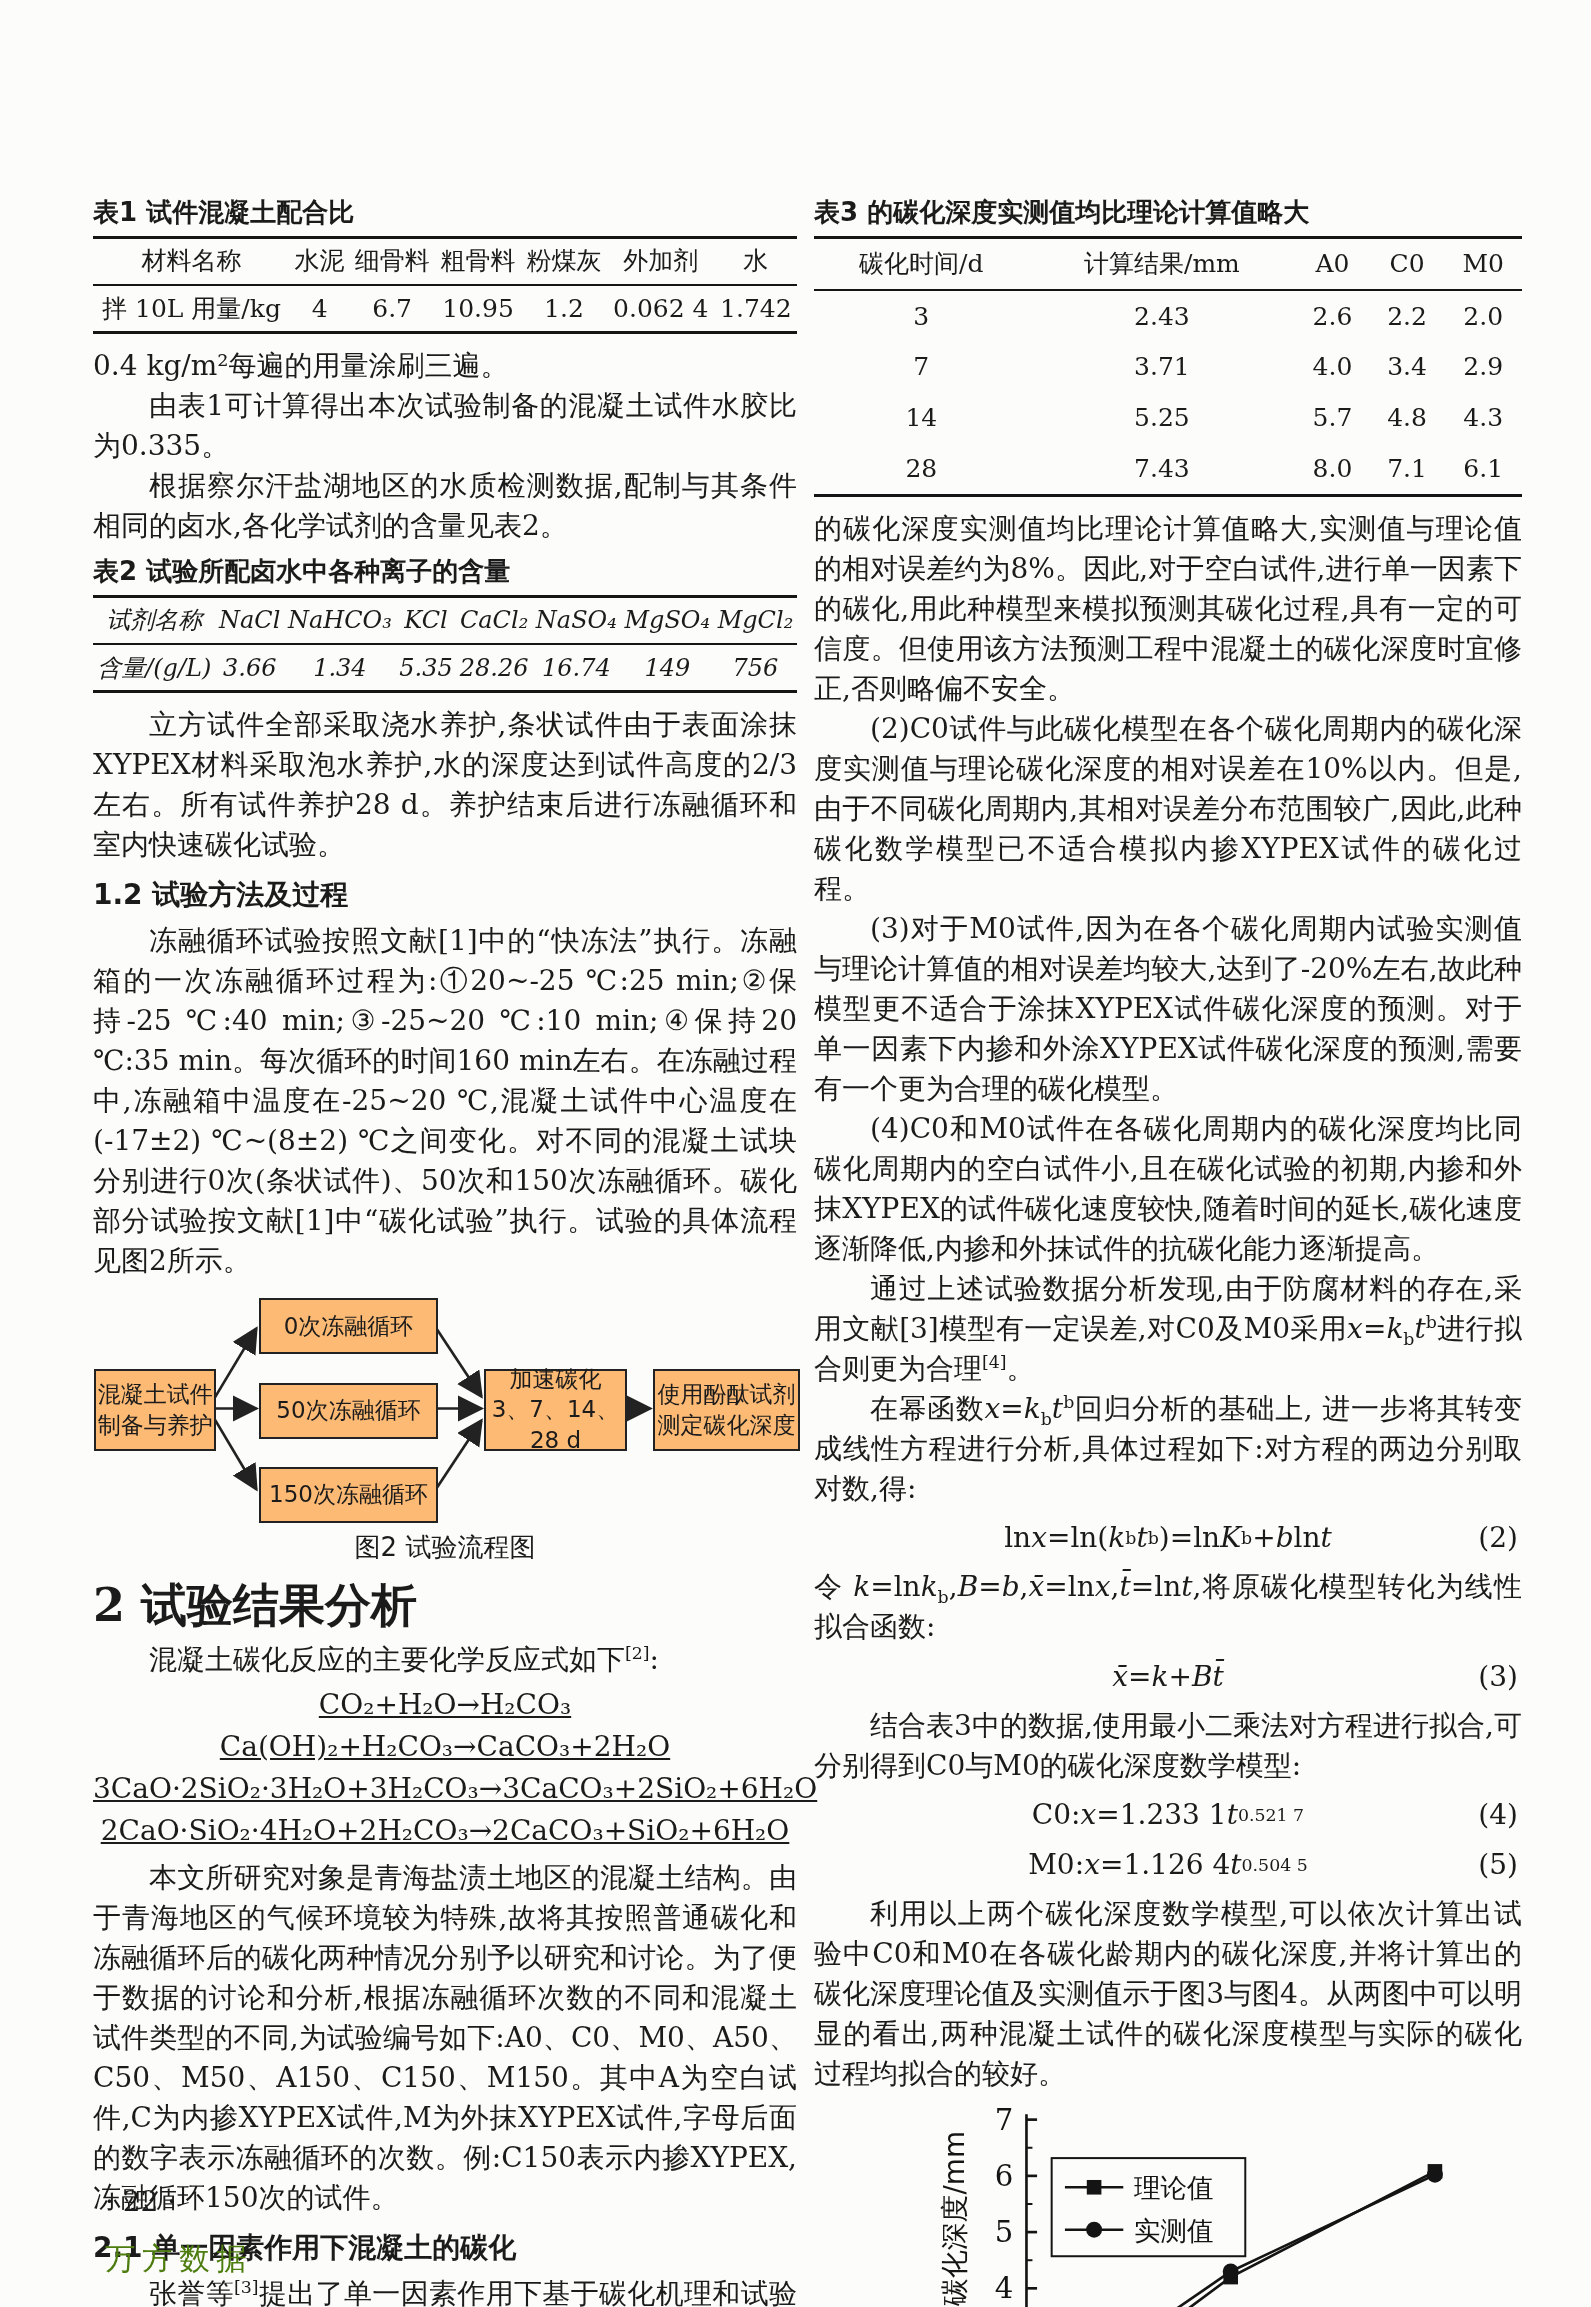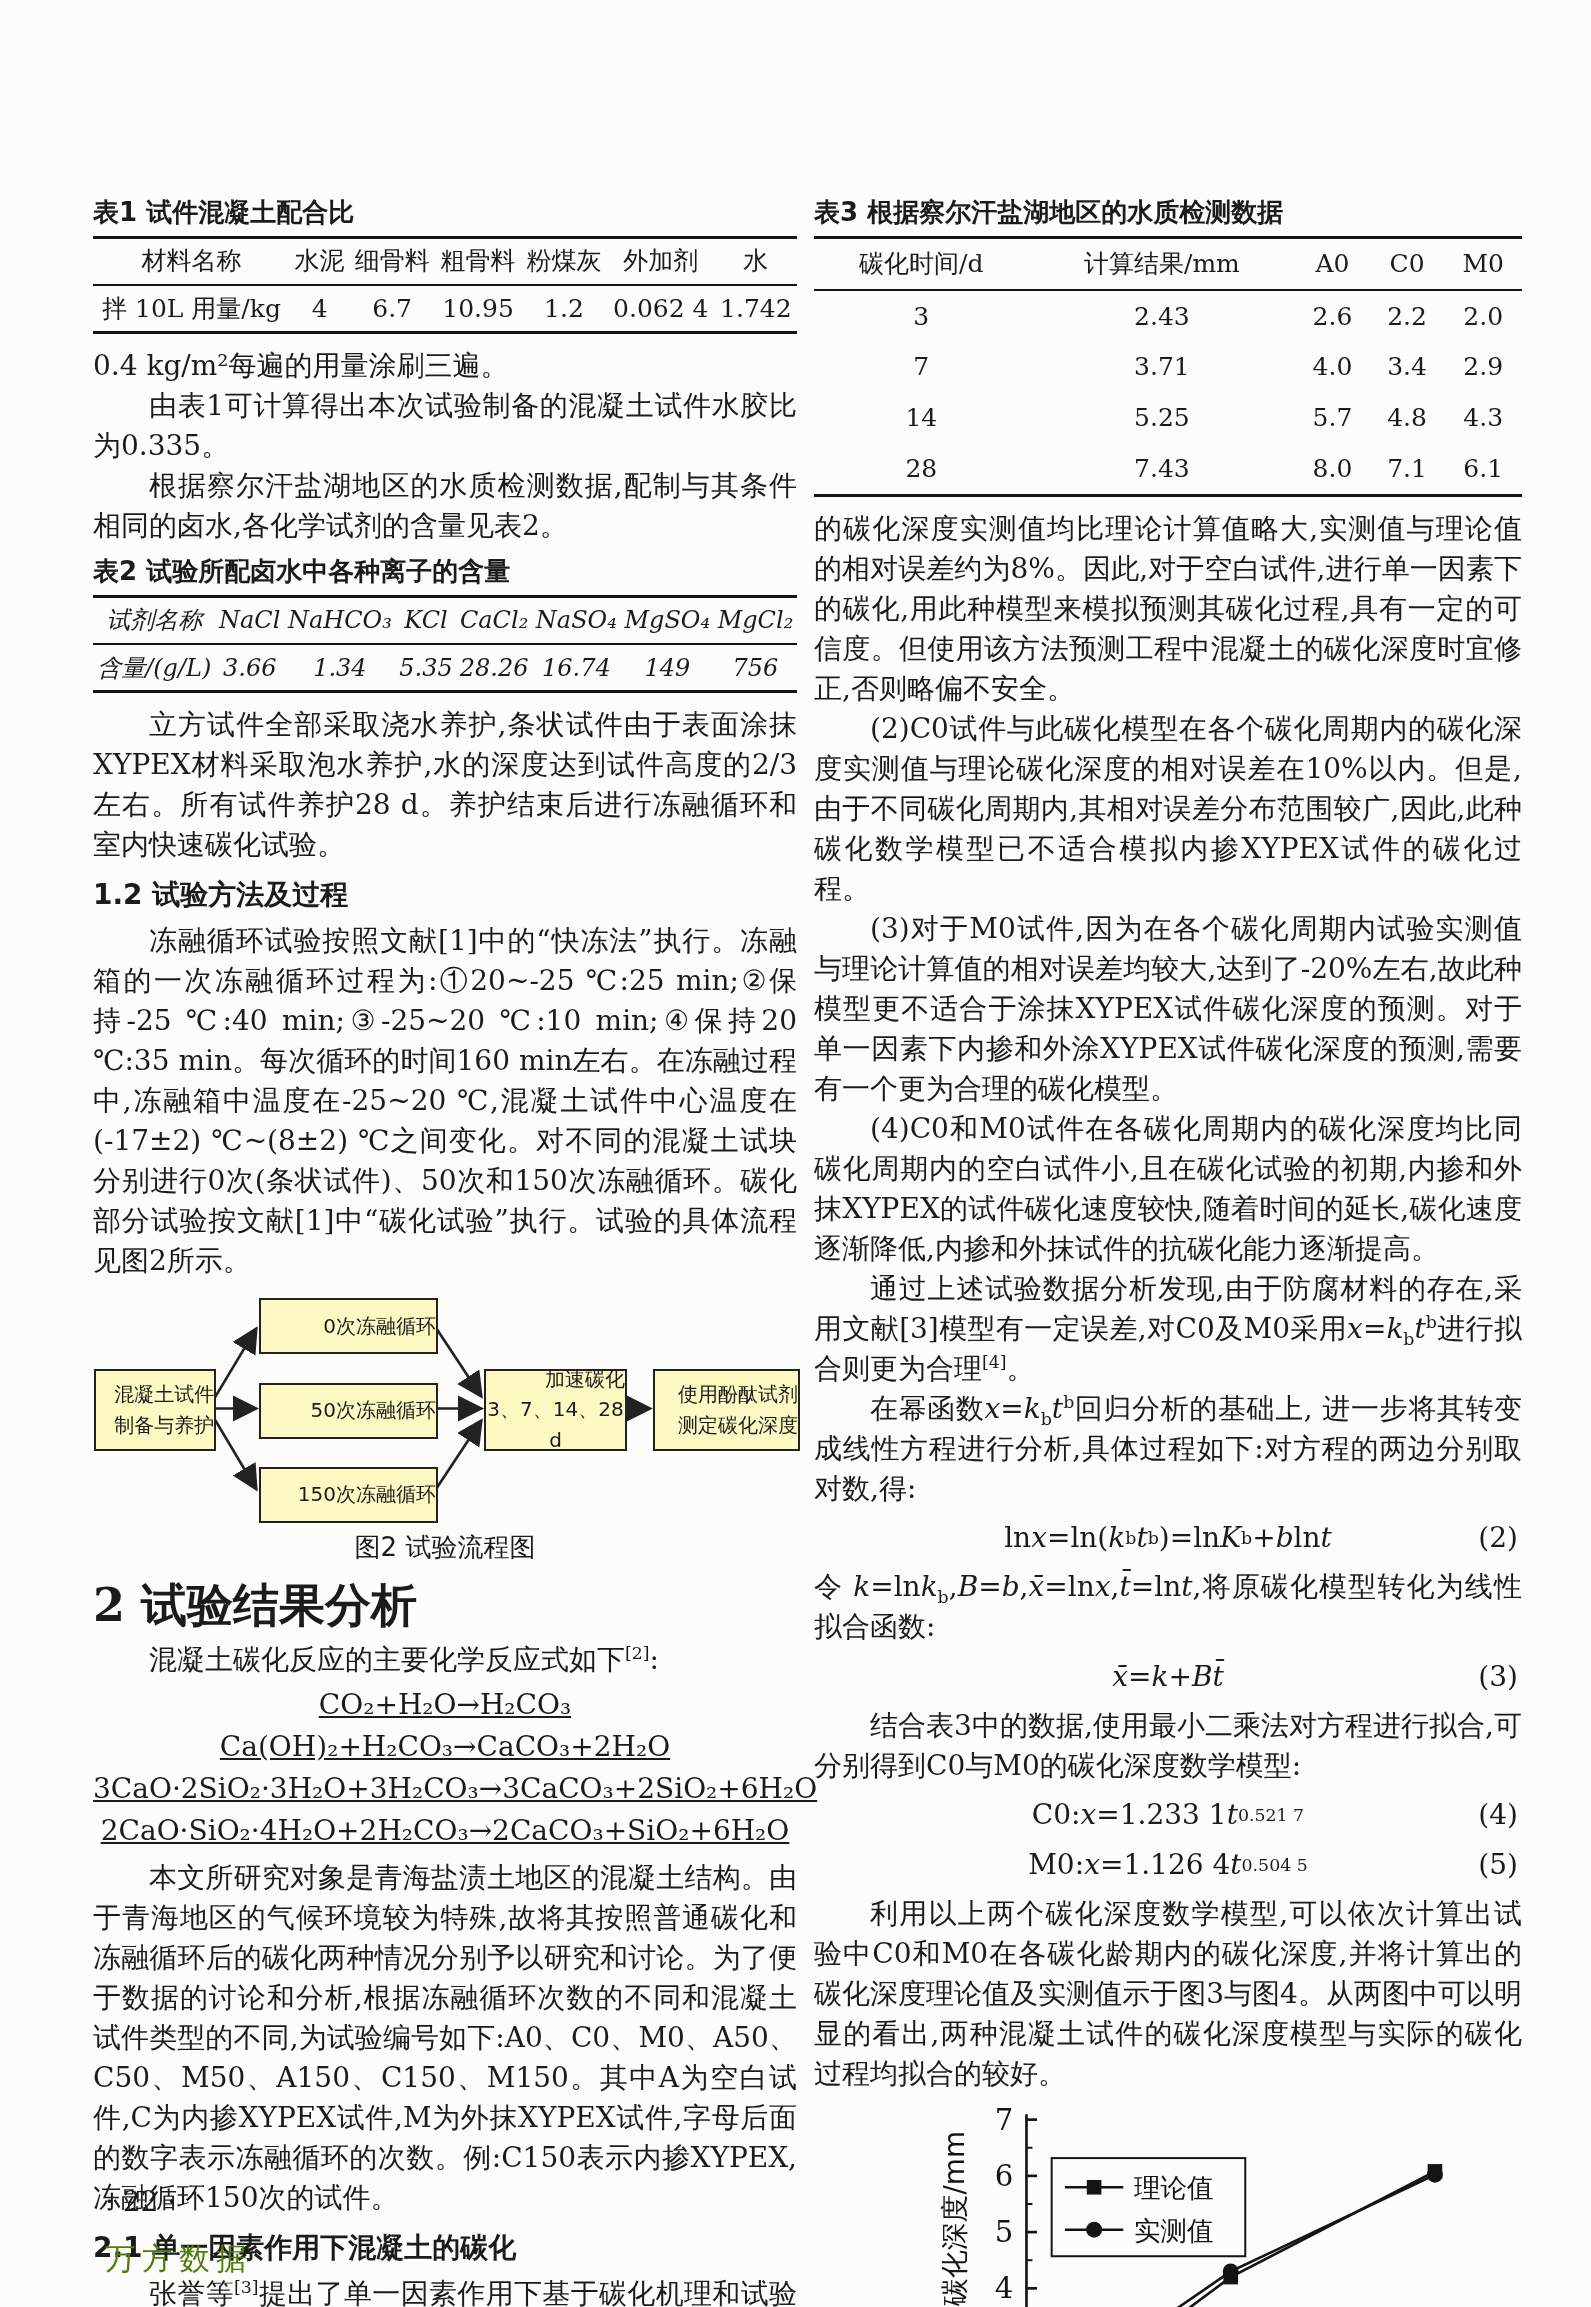--- a/index.html
+++ b/index.html
@@ -52,23 +52,23 @@
   .chem-block{margin:4px 0 6.6px;text-decoration:underline;}
   .eq-row{position:relative;display:flex;justify-content:center;align-items:center;margin:9.3px 0;}
   .eq-row .eq-num{position:absolute;right:4px;top:50%;transform:translateY(-50%);}
   .eq-body{display:inline-flex;align-items:center;}
 
   
   .flow{position:relative;width:704px;height:233px;margin:10.6px 0 2.7px;
     font-family:"DejaVu Sans","Liberation Sans",sans-serif;}
   .flow svg{position:absolute;left:0;top:0;}
   .fbox{
-    position:absolute;border:2px solid #222;background:#fef9c3;
-    display:flex;flex-direction:column;align-items:flex-end;justify-content:center;
-    font-size:20px;line-height:30.5px;text-align:center;
+    position:absolute;border:2px solid #222;background:#fdba74;
+    display:flex;flex-direction:column;align-items:center;justify-content:center;
+    font-size:23px;line-height:30.5px;text-align:center;
   }
   .fig-caption{
     text-align:center;font-family:"DejaVu Sans","Liberation Sans",sans-serif;
     font-weight:normal;font-size:26px;line-height:36px;margin:4px 0 8px;
   }
 
   
   .fig3{margin-top:6.6px;}
   .fig3 svg{display:block;margin:0 auto 0 113px;}
 
@@ -202,21 +202,21 @@
 
     <div class="h-sub">2.1  单一因素作用下混凝土的碳化</div>
 
     <p class="indent"><span>张誉等</span><sup>[3]</sup><span>提出了单一因素作用下基于碳化机理和试验的碳化深度实用数学模型:</span></p>
 
   </div>
 
   <div class="col col-right">
 
     <div class="tbl-wrap">
-      <div class="tbl-caption">表3  根据察尔汗盐湖地区的水质检测数据</div>
+      <div class="tbl-caption">表3  的碳化深度实测值均比理论计算值略大</div>
       <table class="sci roomy">
         <tbody>
             <tr>
           <th>碳化时间/d</th>
           <th>计算结果/mm</th>
           <th>A0</th>
           <th>C0</th>
           <th>M0</th>
         </tr>
         <tr>

